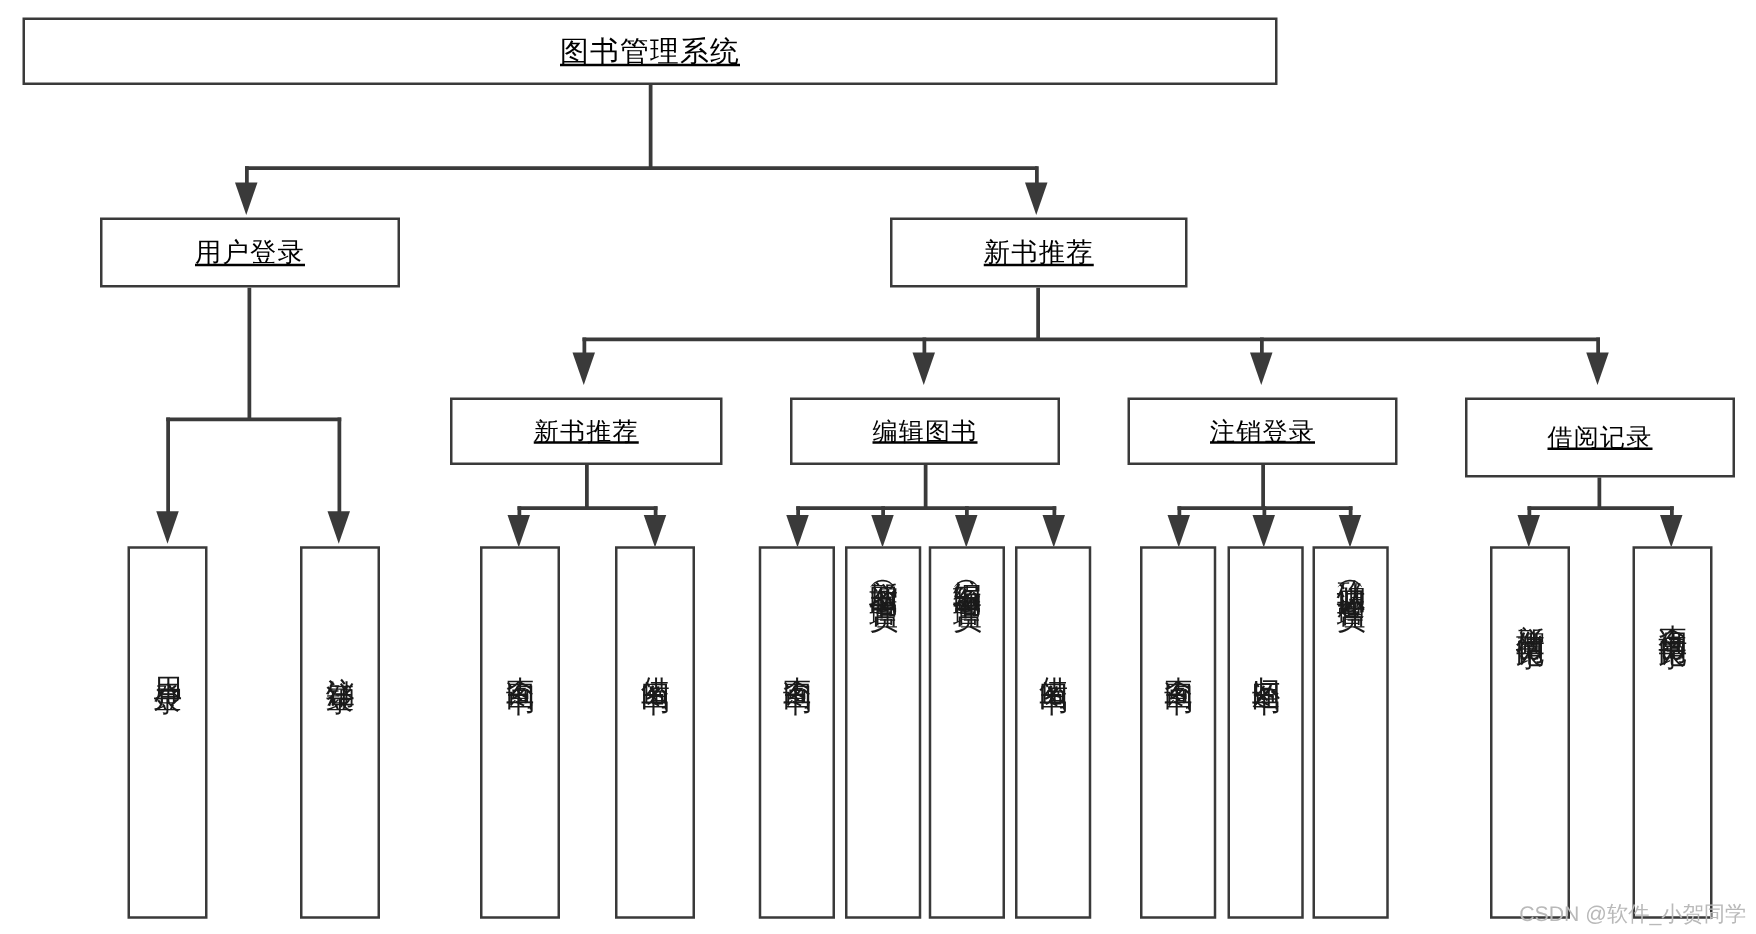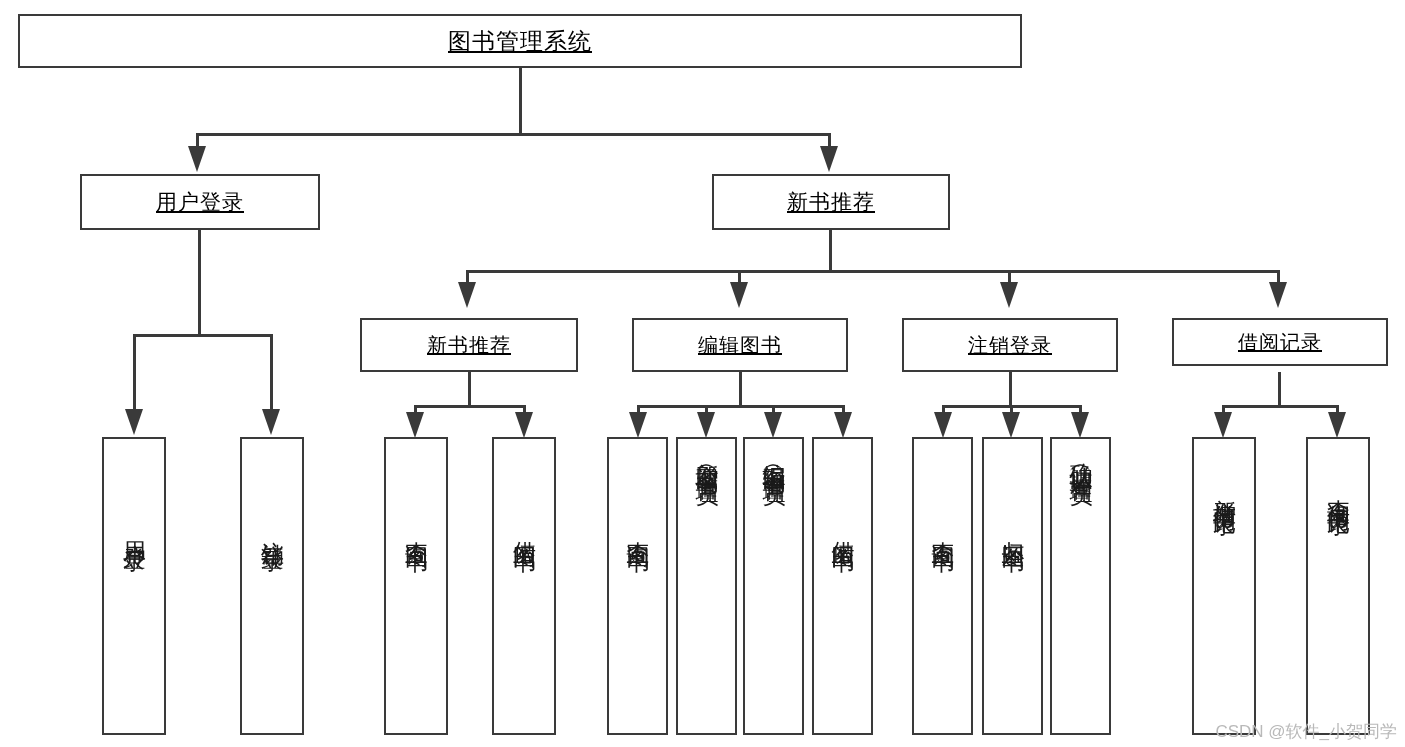--- a/index.html
+++ b/index.html
@@ -120,21 +120,21 @@
 
   <div class="ln vline" style="left:1008px;top:270px;width:3px;height:14px;"></div>
   <div class="arrow" style="left:1000px;top:282px;"></div>
 
   <div class="ln vline" style="left:1277px;top:270px;width:3px;height:14px;"></div>
   <div class="arrow" style="left:1269px;top:282px;"></div>
 
   <div class="node lvl3" style="left:360px;top:318px;width:218px;height:54px;">新书推荐</div>
   <div class="node lvl3" style="left:632px;top:318px;width:216px;height:54px;">编辑图书</div>
   <div class="node lvl3" style="left:902px;top:318px;width:216px;height:54px;">注销登录</div>
-  <div class="node lvl3" style="left:1172px;top:318px;width:216px;height:48px;">借阅记录</div>
+  <div class="node lvl3" style="left:1172px;top:318px;width:216px;height:64px;">借阅记录</div>
 
   <div class="ln vline" style="left:468px;top:372px;width:3px;height:36px;"></div>
   <div class="ln hline" style="left:414px;top:405px;width:112px;height:3px;"></div>
   <div class="ln vline" style="left:414px;top:405px;width:3px;height:10px;"></div>
   <div class="arrow" style="left:406px;top:412px;"></div>
   <div class="ln vline" style="left:523px;top:405px;width:3px;height:10px;"></div>
   <div class="arrow" style="left:515px;top:412px;"></div>
 
   <div class="ln vline" style="left:739px;top:372px;width:3px;height:36px;"></div>
   <div class="ln hline" style="left:637px;top:405px;width:208px;height:3px;"></div>

